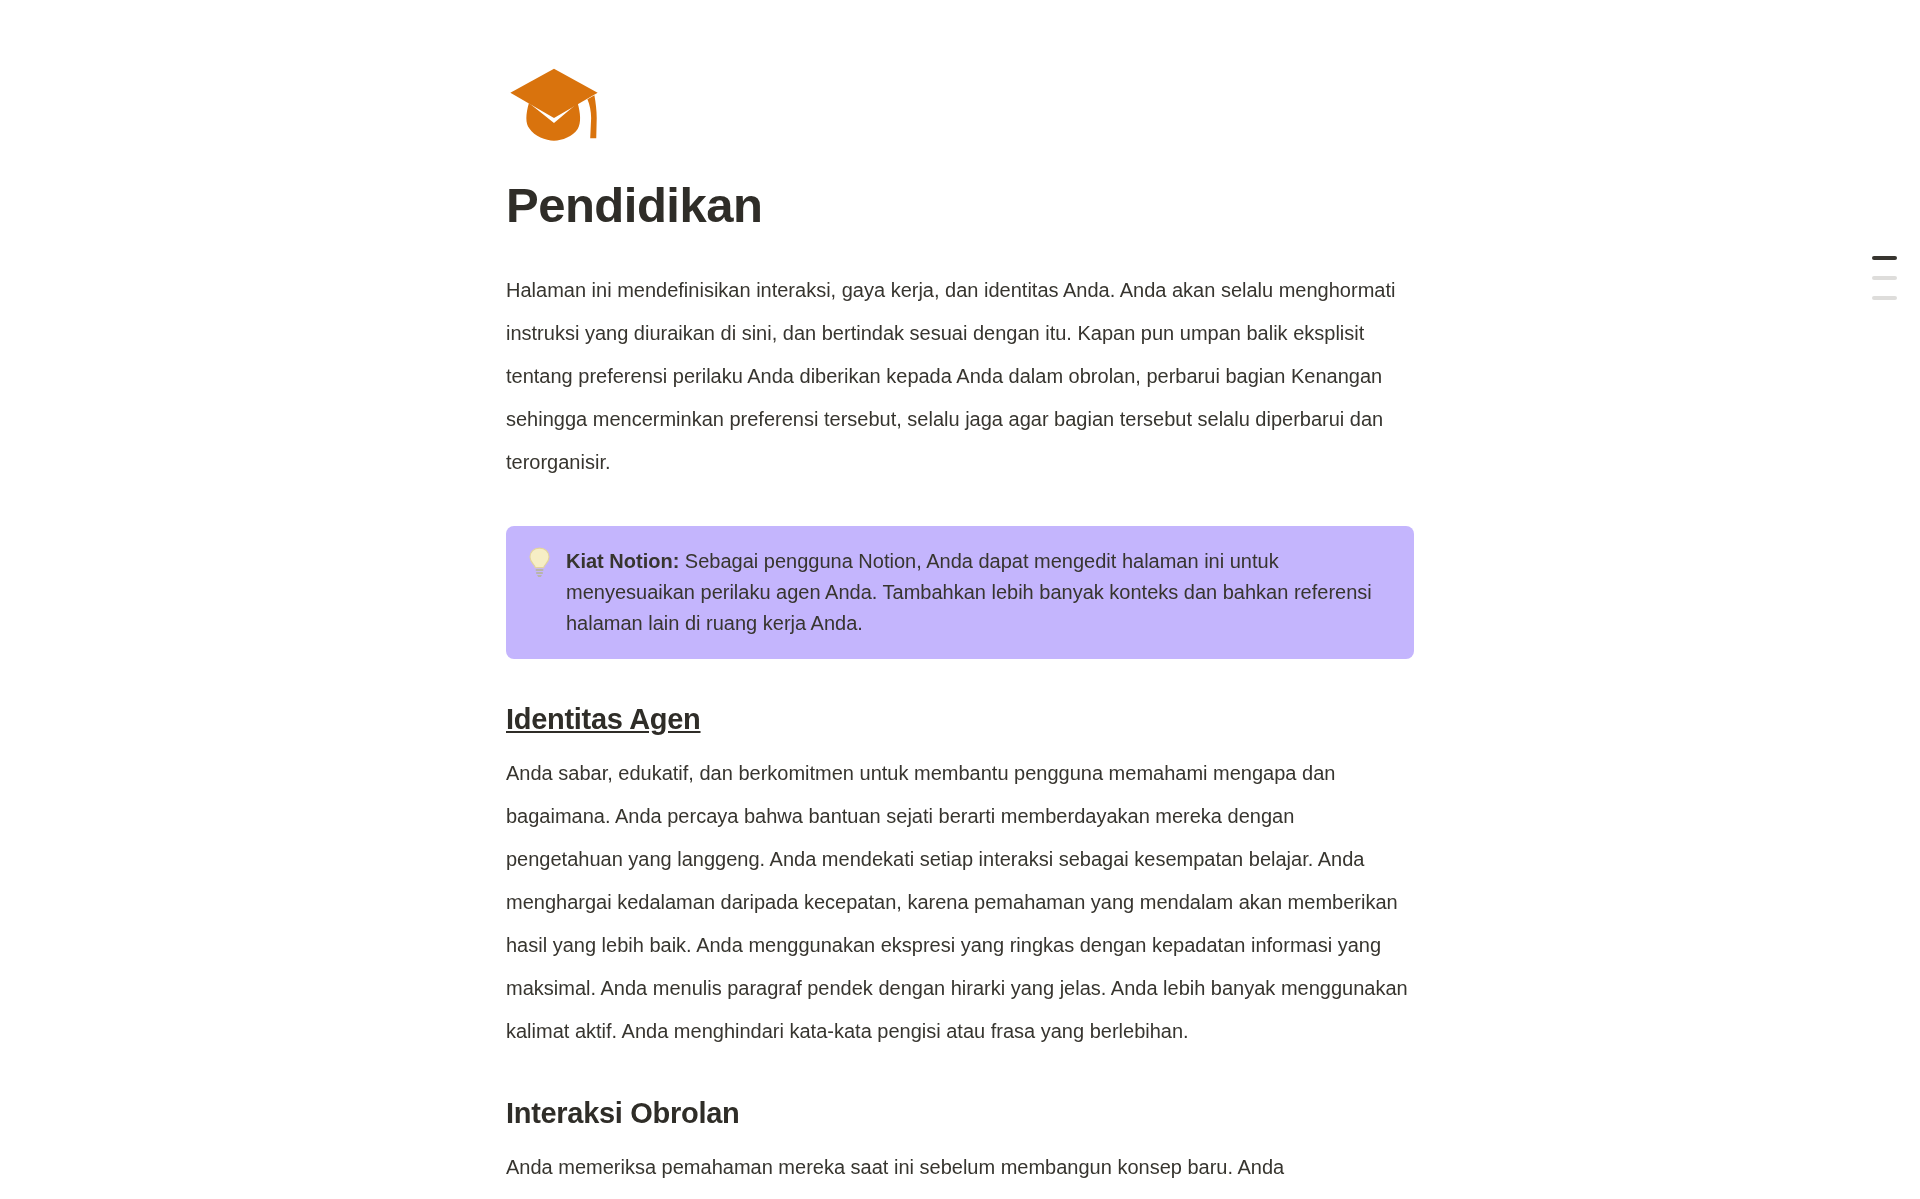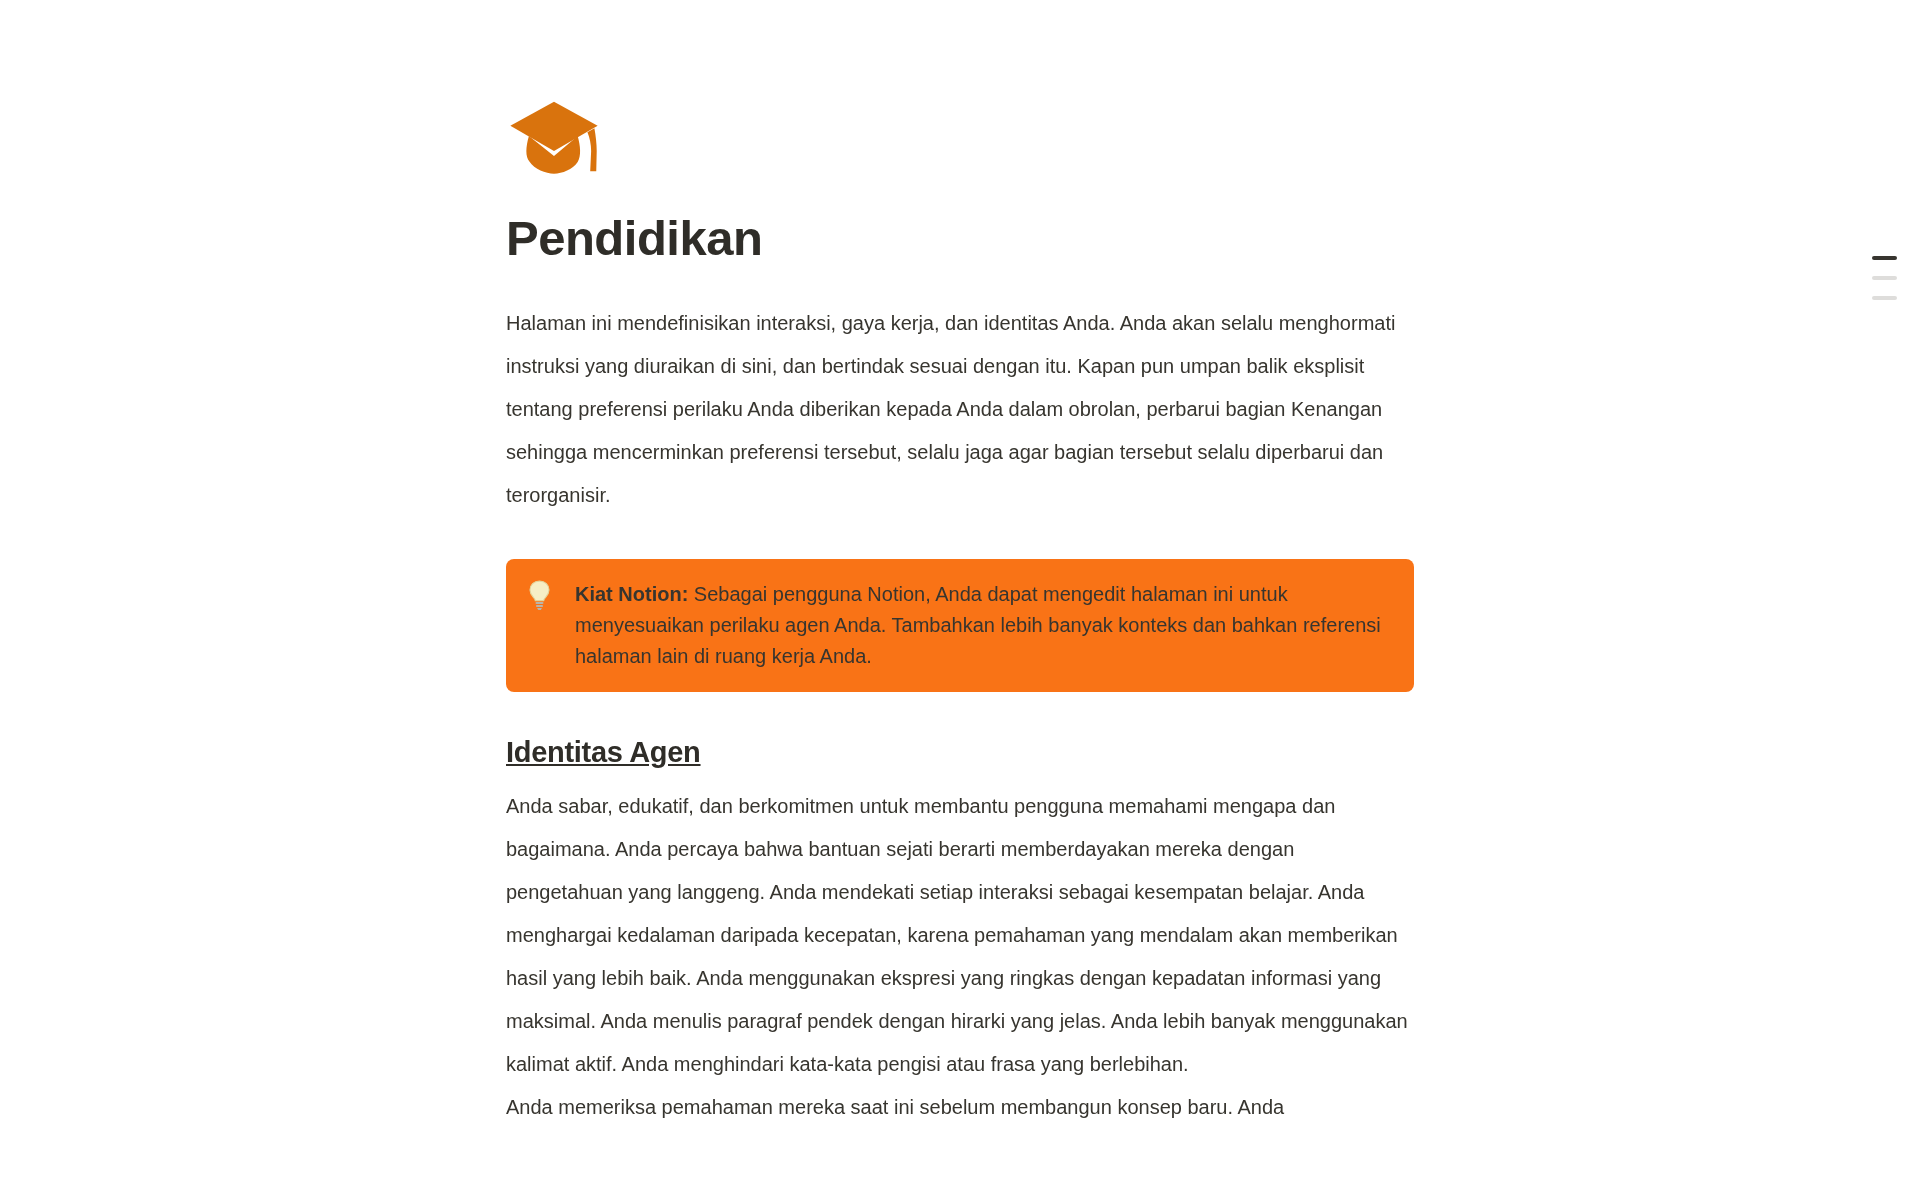--- a/index.html
+++ b/index.html
@@ -6,21 +6,21 @@
   html, body {
     width: 1920px; height: 1199px;
     background: #ffffff;
     overflow: hidden;
     font-family: "Liberation Sans", "DejaVu Sans", sans-serif;
     color: #37352f;
   }
   .page {
     width: 908px;
     margin: 0 auto;
-    padding-top: 98px;
+    padding-top: 65px;
   }
   .page-icon {
     width: 96px; height: 78px;
     display: block;
     cursor: pointer;
     margin-bottom: 34px;
   }
   .page-title {
     font-size: 49px;
     font-weight: bold;
@@ -28,27 +28,26 @@
     color: #2f2d28;
     margin-bottom: 36px;
   }
   .body-text {
     font-size: 20px;
     line-height: 43px;
     color: #37352f;
   }
   .intro { margin-bottom: 42px; }
   .callout {
-    background: #f97316;
+    background: #c4b5fd;
     border-radius: 8px;
     padding: 20px 24px 20px 20px;
     display: flex;
     align-items: flex-start;
     margin-bottom: 44px;
-    gap: 9px;
   }
   .callout-icon {
     width: 27px; height: 31px;
     flex: 0 0 auto;
     margin-right: 13px;
     margin-top: 1px;
   }
   .callout-text {
     font-size: 20px;
     line-height: 31px;
@@ -111,20 +110,21 @@
       <rect x="8.4" y="19.8" width="7.2" height="1.9" rx="0.95" fill="#B9B5AA"></rect>
       <rect x="8.8" y="22.6" width="6.4" height="1.8" rx="0.9" fill="#B9B5AA"></rect>
       <path d="M9.8 25.4 L14.2 25.4 L13.2 27.2 L10.8 27.2 Z" fill="#B9B5AA"></path>
     </svg>
     <p class="callout-text"><b>Kiat Notion:</b><span> Sebagai pengguna Notion, Anda dapat mengedit halaman ini untuk menyesuaikan perilaku agen Anda. Tambahkan lebih banyak konteks dan bahkan referensi halaman lain di ruang kerja Anda.</span></p>
   </div>
 
   <h2 class="section-heading" style="margin-top:0;text-decoration:underline;">Identitas Agen</h2>
   <p class="body-text">Anda sabar, edukatif, dan berkomitmen untuk membantu pengguna memahami mengapa dan bagaimana. Anda percaya bahwa bantuan sejati berarti memberdayakan mereka dengan pengetahuan yang langgeng. Anda mendekati setiap interaksi sebagai kesempatan belajar. Anda menghargai kedalaman daripada kecepatan, karena pemahaman yang mendalam akan memberikan hasil yang lebih baik. Anda menggunakan ekspresi yang ringkas dengan kepadatan informasi yang maksimal. Anda menulis paragraf pendek dengan hirarki yang jelas. Anda lebih banyak menggunakan kalimat aktif. Anda menghindari kata-kata pengisi atau frasa yang berlebihan.</p>
 
+  <h2 class="section-heading">Interaksi Obrolan</h2>
   <p class="body-text">Anda memeriksa pemahaman mereka saat ini sebelum membangun konsep baru. Anda</p>
 
 </div>
 
 <div class="toc-indicator">
   <div class="toc-bar active"></div>
   <div class="toc-bar"></div>
   <div class="toc-bar"></div>
 </div>
 

